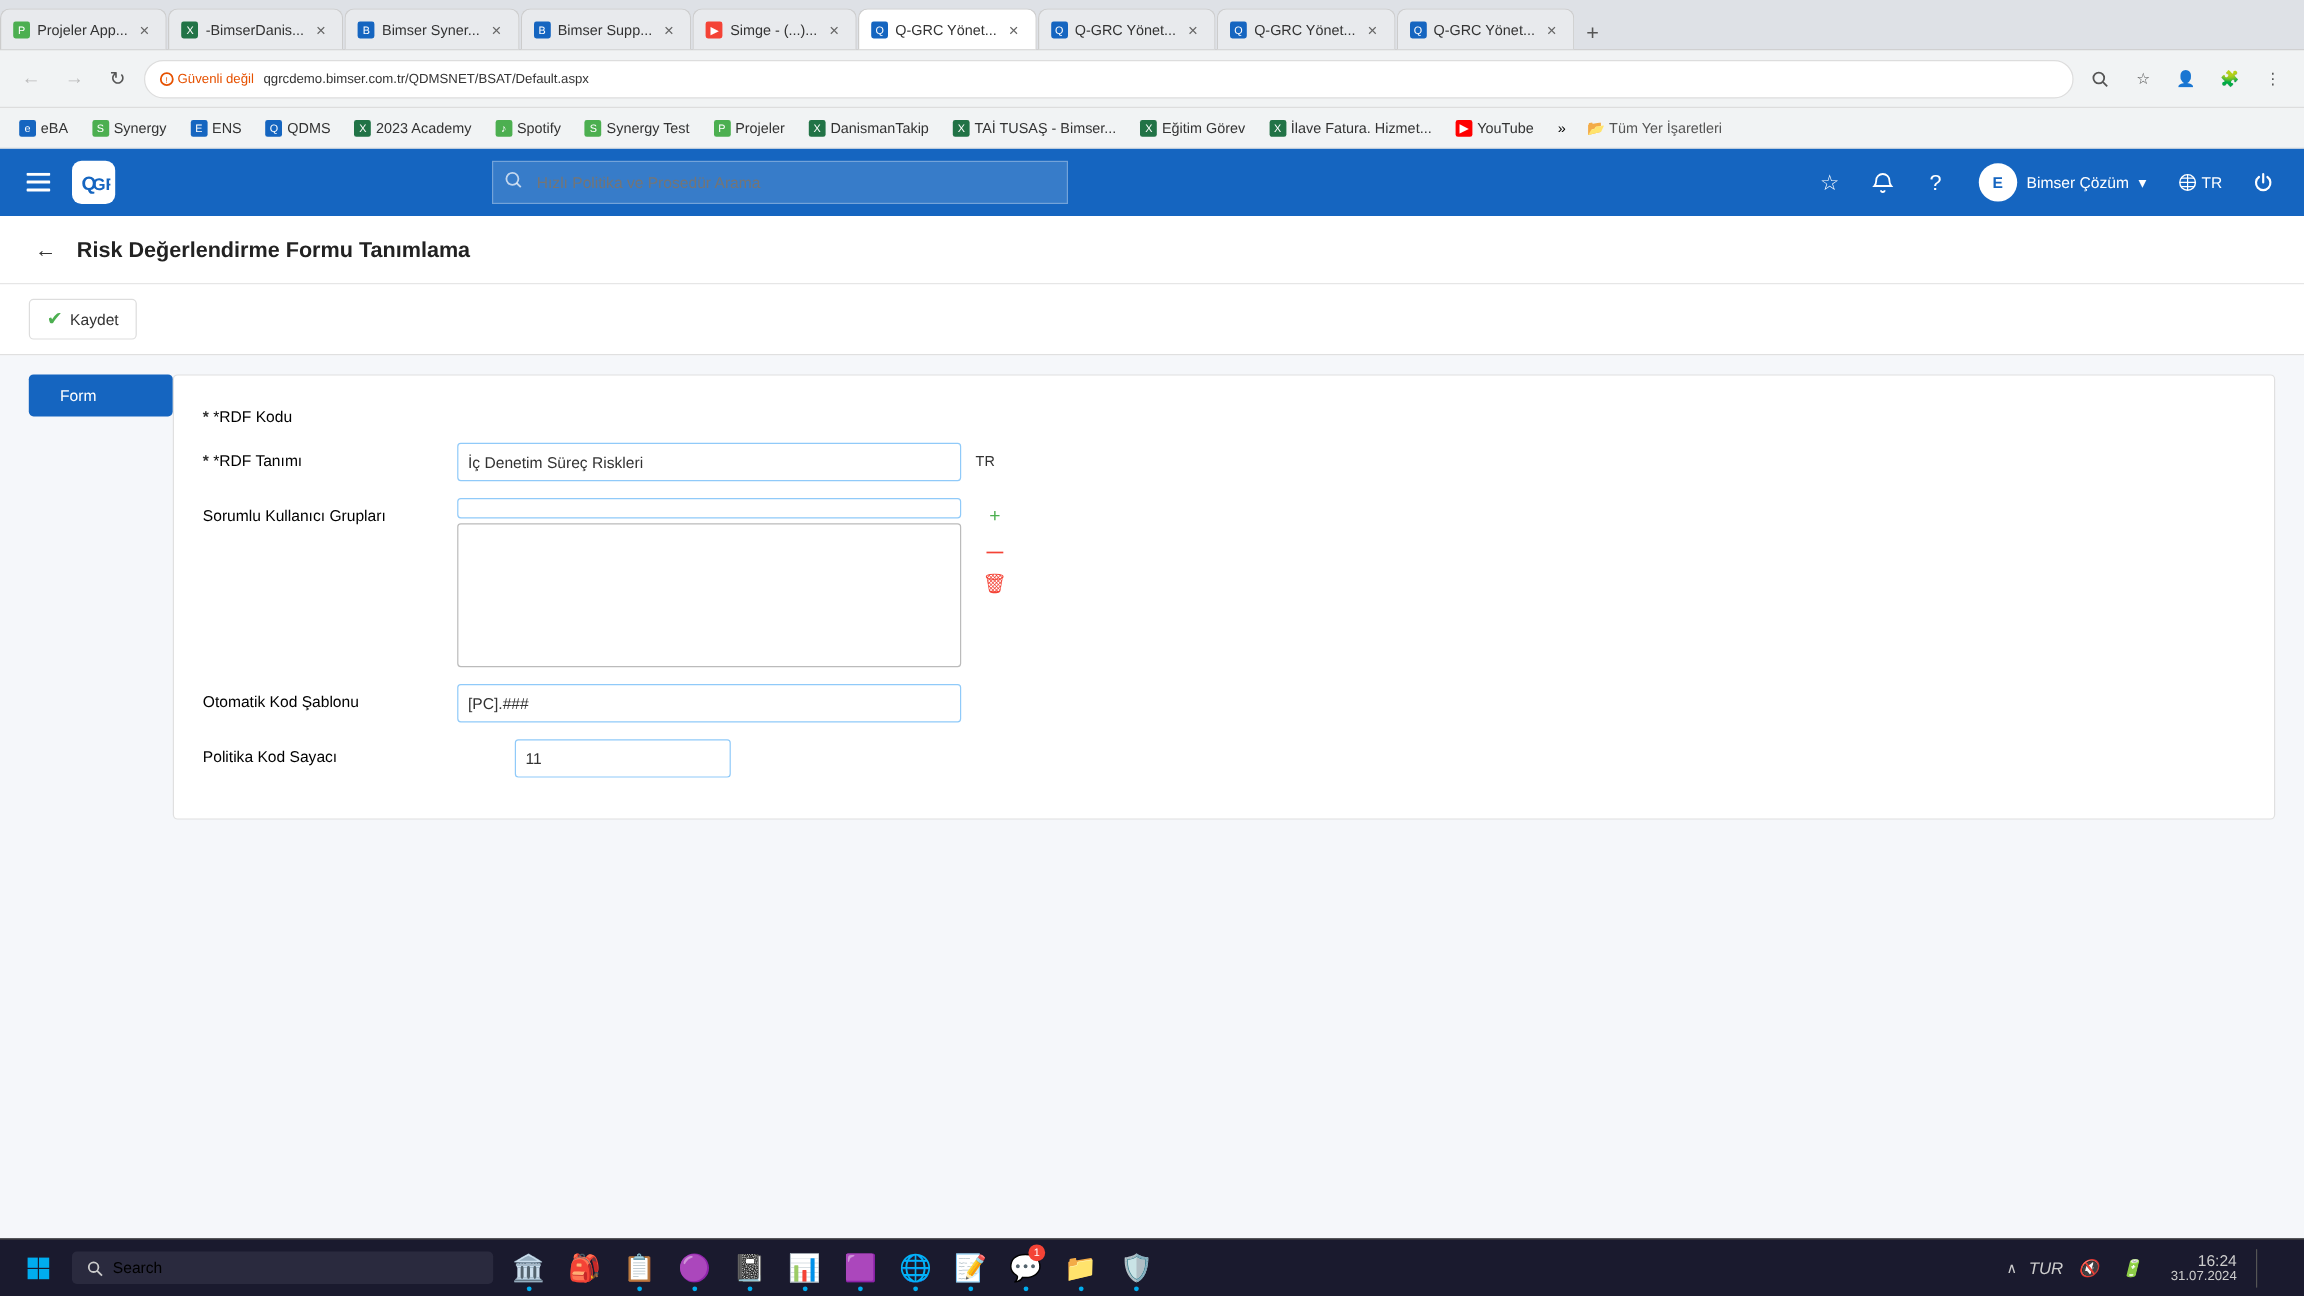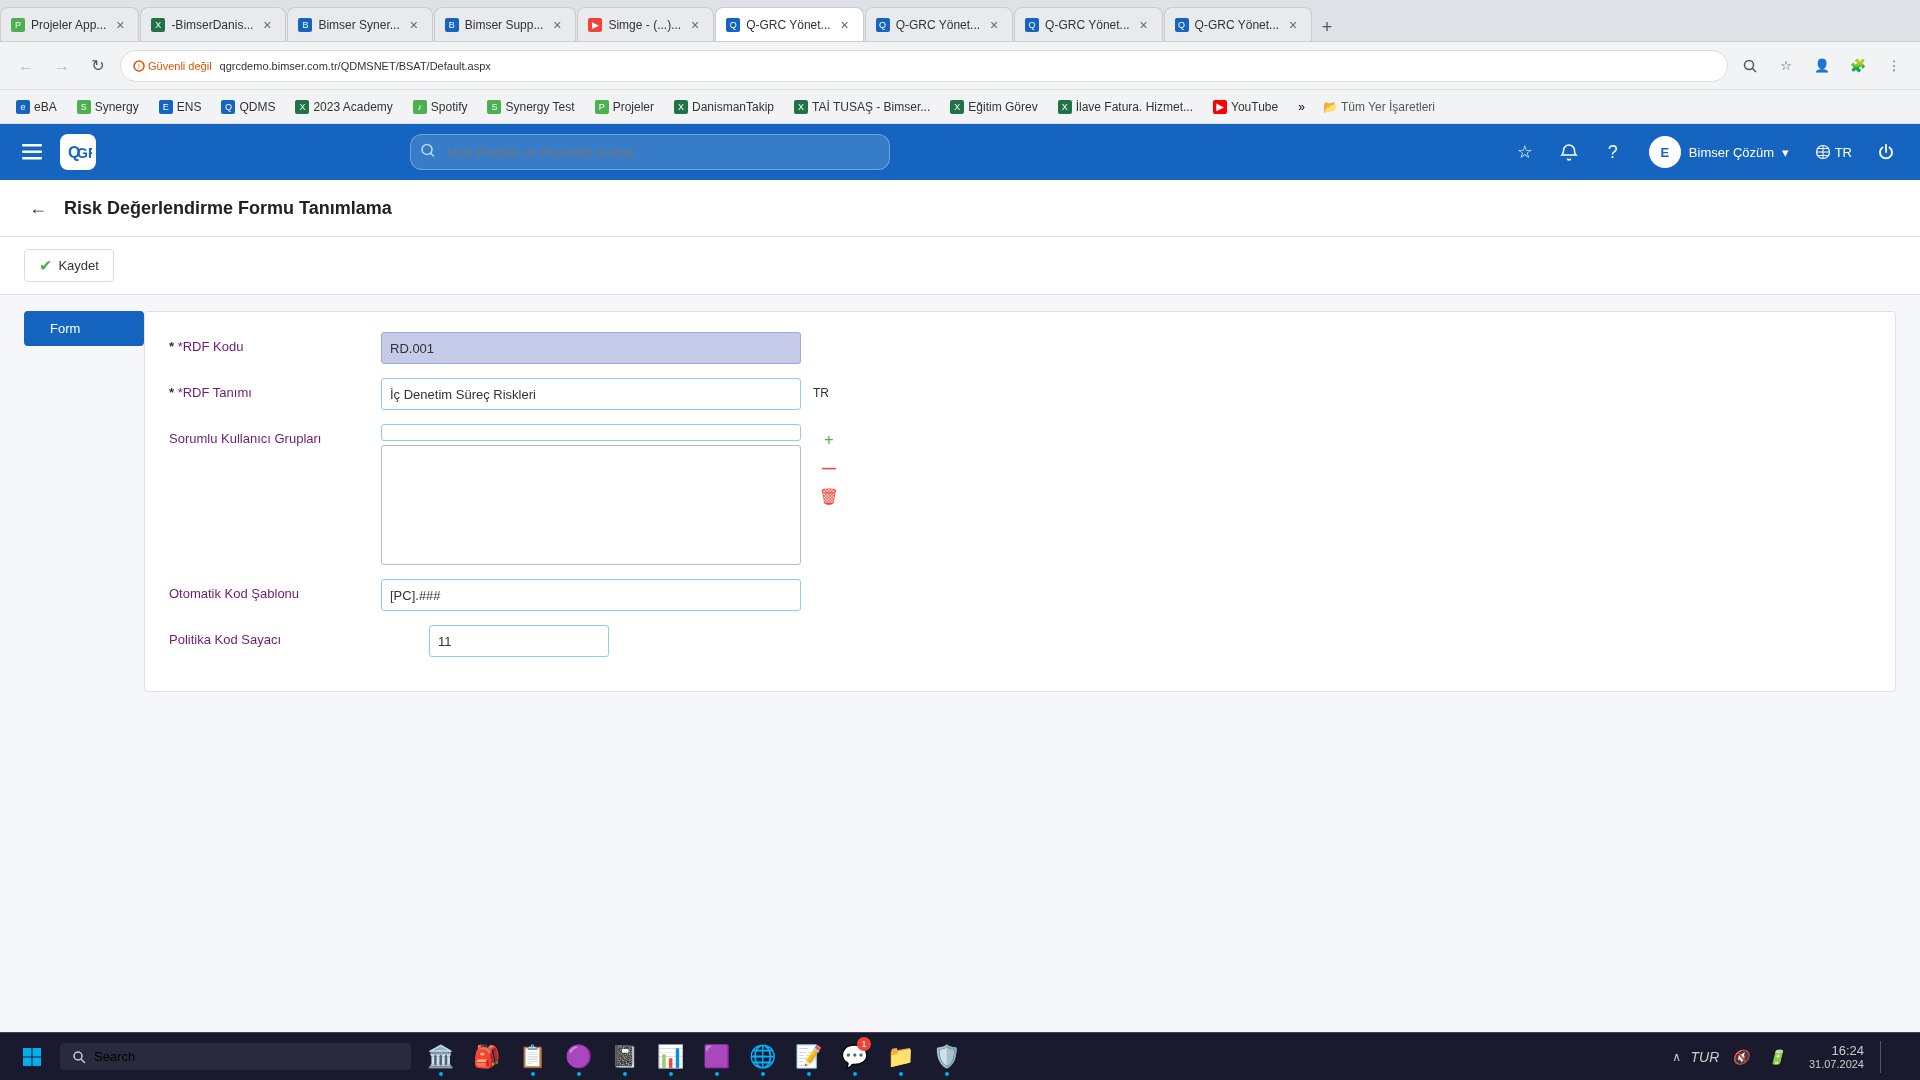--- a/index.html
+++ b/index.html
@@ -66,21 +66,21 @@
     .form-area { display: flex; padding: 16px 24px; gap: 0; }
     
     
     .form-nav { width: 120px; flex-shrink: 0; }
     .form-nav-item { padding: 10px 26px; cursor: pointer; border-radius: 4px; font-size: 13px; }
     .form-nav-item.active { background: #1565c0; color: #fff; }
 
     
     .form-content { flex: 1; background: #fff; border: 1px solid #e0e0e0; border-radius: 4px; padding: 20px 24px; }
     .form-row { display: flex; align-items: flex-start; margin-bottom: 14px; gap: 12px; }
-    .form-label { width: 200px; flex-shrink: 0; font-size: 13px; color: #701a75; padding-top: 7px; }
+    .form-label { width: 200px; flex-shrink: 0; font-size: 13px; color: #000000; padding-top: 7px; }
     .form-label.required::before { content: '* '; color: #333; font-weight: 600; }
     .form-input { flex: 1; max-width: 420px; height: 32px; border: 1px solid #90caf9; border-radius: 3px; padding: 0 8px; font-size: 13px; color: #333; background: #fff; }
     .form-input.highlighted { background: #c5cae9; border-color: #9fa8da; }
     .lang-tag { font-size: 12px; color: #333; padding-top: 8px; width: 24px; }
     .textarea-field { flex: 1; max-width: 420px; min-height: 120px; border: 1px solid #bbb; border-radius: 3px; padding: 6px 8px; font-size: 13px; color: #333; background: #fff; resize: none; }
     .field-actions { display: flex; flex-direction: column; gap: 4px; padding-top: 4px; margin-left: 4px; }
     .field-action-btn { width: 24px; height: 24px; display: flex; align-items: center; justify-content: center; cursor: pointer; border-radius: 3px; font-size: 16px; }
     .field-action-btn.add { color: #4caf50; }
     .field-action-btn.minus { color: #f44336; }
     .field-action-btn.trash { color: #f44336; }
@@ -263,21 +263,21 @@
           </svg>
         </div>
       </div>
       <div class="search-wrapper">
         <span class="search-icon-inner">
           <svg width="16" height="16" viewBox="0 0 16 16" fill="none">
               <circle cx="7" cy="7" r="5" stroke="rgba(255,255,255,0.7)" stroke-width="1.5"></circle>
               <line x1="10.5" y1="10.5" x2="14" y2="14" stroke="rgba(255,255,255,0.7)" stroke-width="1.5"></line>
             </svg>
         </span>
-        <input type="text" class="search-input" style="width: 480px; height: 36px; background: rgba(255, 255, 255, 0.15); border: 1px solid rgba(255, 255, 255, 0.3); border-radius: 12px; padding: 0px 12px 0px 36px; color: rgb(255, 255, 255); font-size: 13px; outline: none;" placeholder="Hızlı Politika ve Prosedür Arama">
+        <input type="text" class="search-input" style="width: 480px; height: 36px; background: rgba(255, 255, 255, 0.15); border: 1px solid rgba(255, 255, 255, 0.3); border-radius: 0; padding: 0px 12px 0px 36px; color: rgb(255, 255, 255); font-size: 13px; outline: none;" placeholder="Hızlı Politika ve Prosedür Arama">
       </div>
       <div class="header-actions">
         <div class="header-btn">☆</div>
         <div class="header-btn">
           <svg width="18" height="18" viewBox="0 0 18 18" fill="none">
               <path d="M9 2a5.5 5.5 0 0 1 5.5 5.5c0 2.5.5 3.5 1.5 4.5H2c1-1 1.5-2 1.5-4.5A5.5 5.5 0 0 1 9 2z" stroke="white" stroke-width="1.5" fill="none"></path>
               <path d="M7.5 15.5a1.5 1.5 0 0 0 3 0" stroke="white" stroke-width="1.5" fill="none"></path>
             </svg>
         </div>
         <div class="header-btn">?</div>
@@ -319,21 +319,20 @@
       <div class="form-area">
 
         <div class="form-nav">
           <div class="form-nav-item active">Form</div>
         </div>
 
         <div class="form-content">
 
           <div class="form-row">
             <label class="form-label required">*RDF Kodu</label>
-            <input type="text" class="form-input highlighted" style="background: rgb(197, 202, 233); border-color: rgb(159, 168, 218);" value="RD.001">
           </div>
 
           <div class="form-row">
             <label class="form-label required">*RDF Tanımı</label>
             <input type="text" class="form-input" value="İç Denetim Süreç Riskleri" style="">
             <span class="lang-tag">TR</span>
           </div>
 
 
           <div class="form-row" style="align-items:flex-start; margin-top: 8px;">

